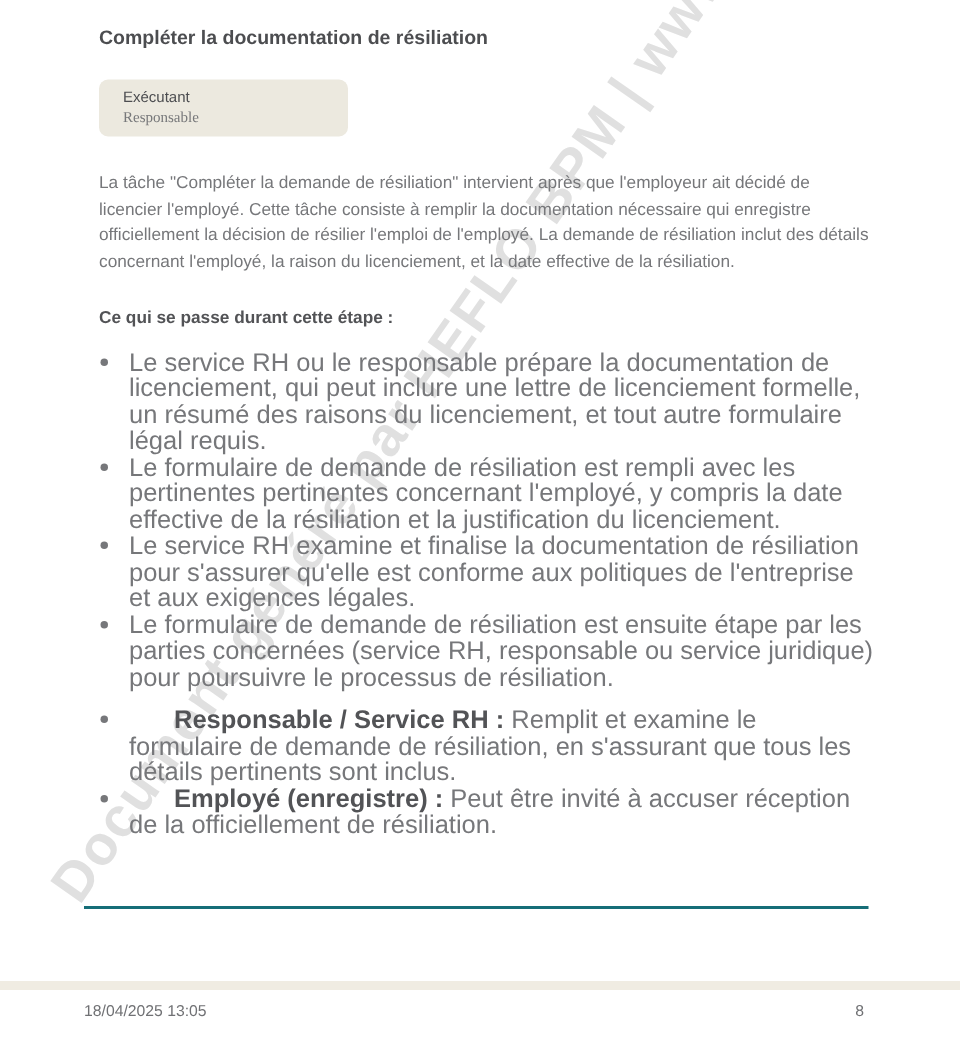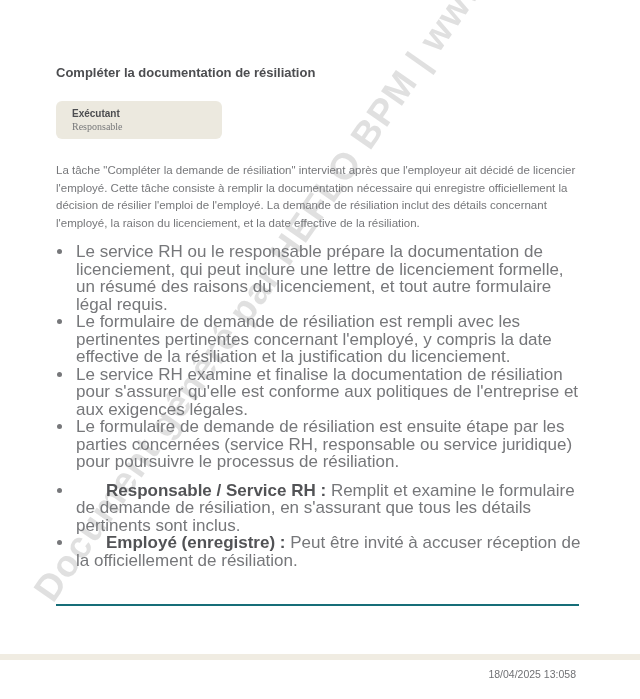--- a/index.html
+++ b/index.html
@@ -22,44 +22,43 @@
     font-weight:bold;
     letter-spacing:1px;
     color:#e0e0e0;
     white-space:nowrap;
     z-index:0;
     user-select:none;
   }
 
   .content {
     position:absolute;
-    left:56px; right:56px; top:0;
+    left:66px; right:56px; top:0;
     z-index:1;
-    margin-top:48px;
   }
 
   .doc-title {
     margin:18px 0 0 0;
     font-size:13px;
     line-height:14px;
     font-weight:bold;
     color:#4c4d50;
   }
 
   .executor-card {
     margin-top:21px;
     width:166px;
     box-sizing:border-box;
     background:#ece9df;
     border-radius:6px;
     padding:6px 16px 6px 16px;
   }
   .executor-card .label {
     font-size:10px; line-height:13px;
-    font-weight:bold; color:#4c4d50;
+    font-weight:normal; color:#4c4d50;
   }
   .executor-card .value {
     font-size:10px; line-height:13px;
     color:#77787a;
     font-family:Liberation Serif, serif;
   }
 
   .intro {
     margin:23px 0 0 0;
     font-size:11.5px;
@@ -99,21 +98,21 @@
     left:0; right:0; top:654px;
     height:6px;
     background:#f0ece2;
     z-index:2;
   }
 
   .footer-row {
     position:absolute;
     left:56px; right:64px; top:668px;
     display:flex;
-    justify-content:flex-end;
+    justify-content:space-between;
     align-items:baseline;
     font-size:10.5px;
     color:#707174;
     z-index:2;
   }
 </style>
 </head>
 <body>
 
 <div class="watermark">Document généré par HEFLO BPM | www.heflo.com</div>
@@ -122,20 +121,21 @@
 
   <div class="doc-title">Compléter la documentation de résiliation</div>
 
   <div class="executor-card">
     <div class="label">Exécutant</div>
     <div class="value">Responsable</div>
   </div>
 
   <p class="intro">La tâche "Compléter la demande de résiliation" intervient après que l'employeur ait décidé de licencier l'employé. Cette tâche consiste à remplir la documentation nécessaire qui enregistre officiellement la décision de résilier l'emploi de l'employé. La demande de résiliation inclut des détails concernant l'employé, la raison du licenciement, et la date effective de la résiliation.</p>
 
+  <div class="section-heading">Ce qui se passe durant cette étape :</div>
 
   <ul class="doc-list">
     <li>Le service RH ou le responsable prépare la documentation de licenciement, qui peut inclure une lettre de licenciement formelle, un résumé des raisons du licenciement, et tout autre formulaire légal requis.</li>
     <li>Le formulaire de demande de résiliation est rempli avec les pertinentes pertinentes concernant l'employé, y compris la date effective de la résiliation et la justification du licenciement.</li>
     <li>Le service RH examine et finalise la documentation de résiliation pour s'assurer qu'elle est conforme aux politiques de l'entreprise et aux exigences légales.</li>
     <li>Le formulaire de demande de résiliation est ensuite étape par les parties concernées (service RH, responsable ou service juridique) pour poursuivre le processus de résiliation.</li>
   </ul>
 
 
   <ul class="doc-list">

